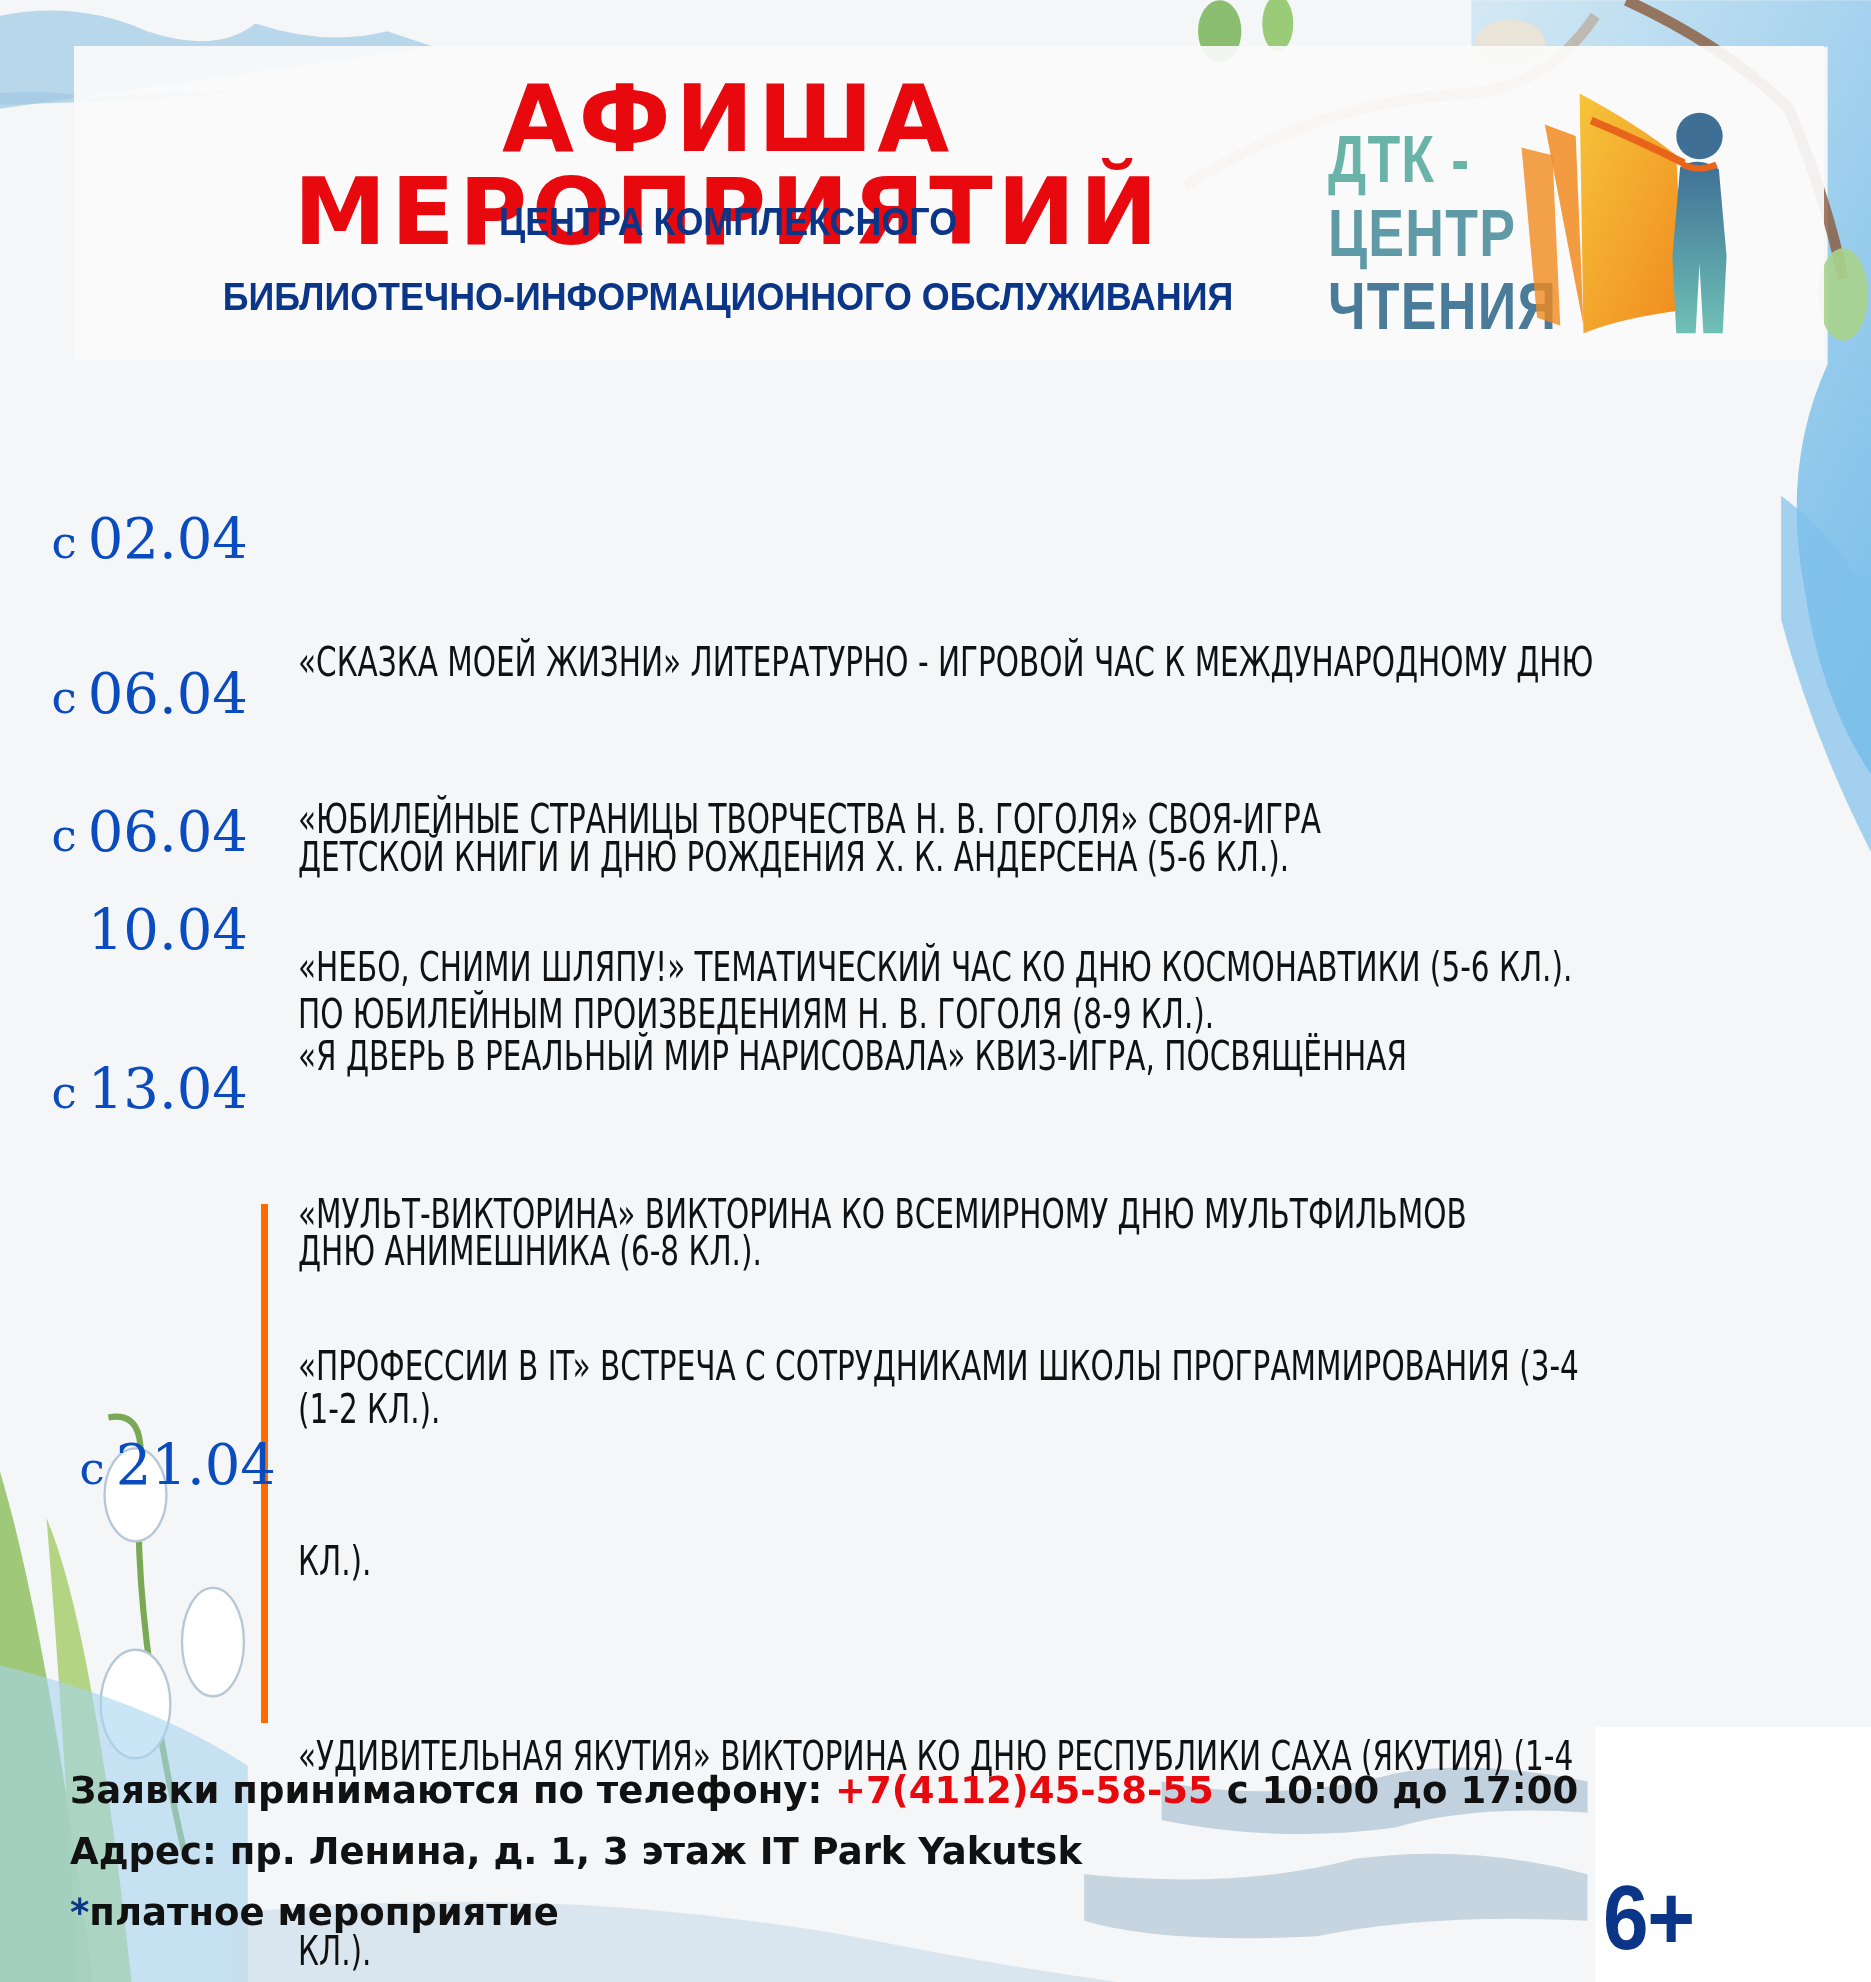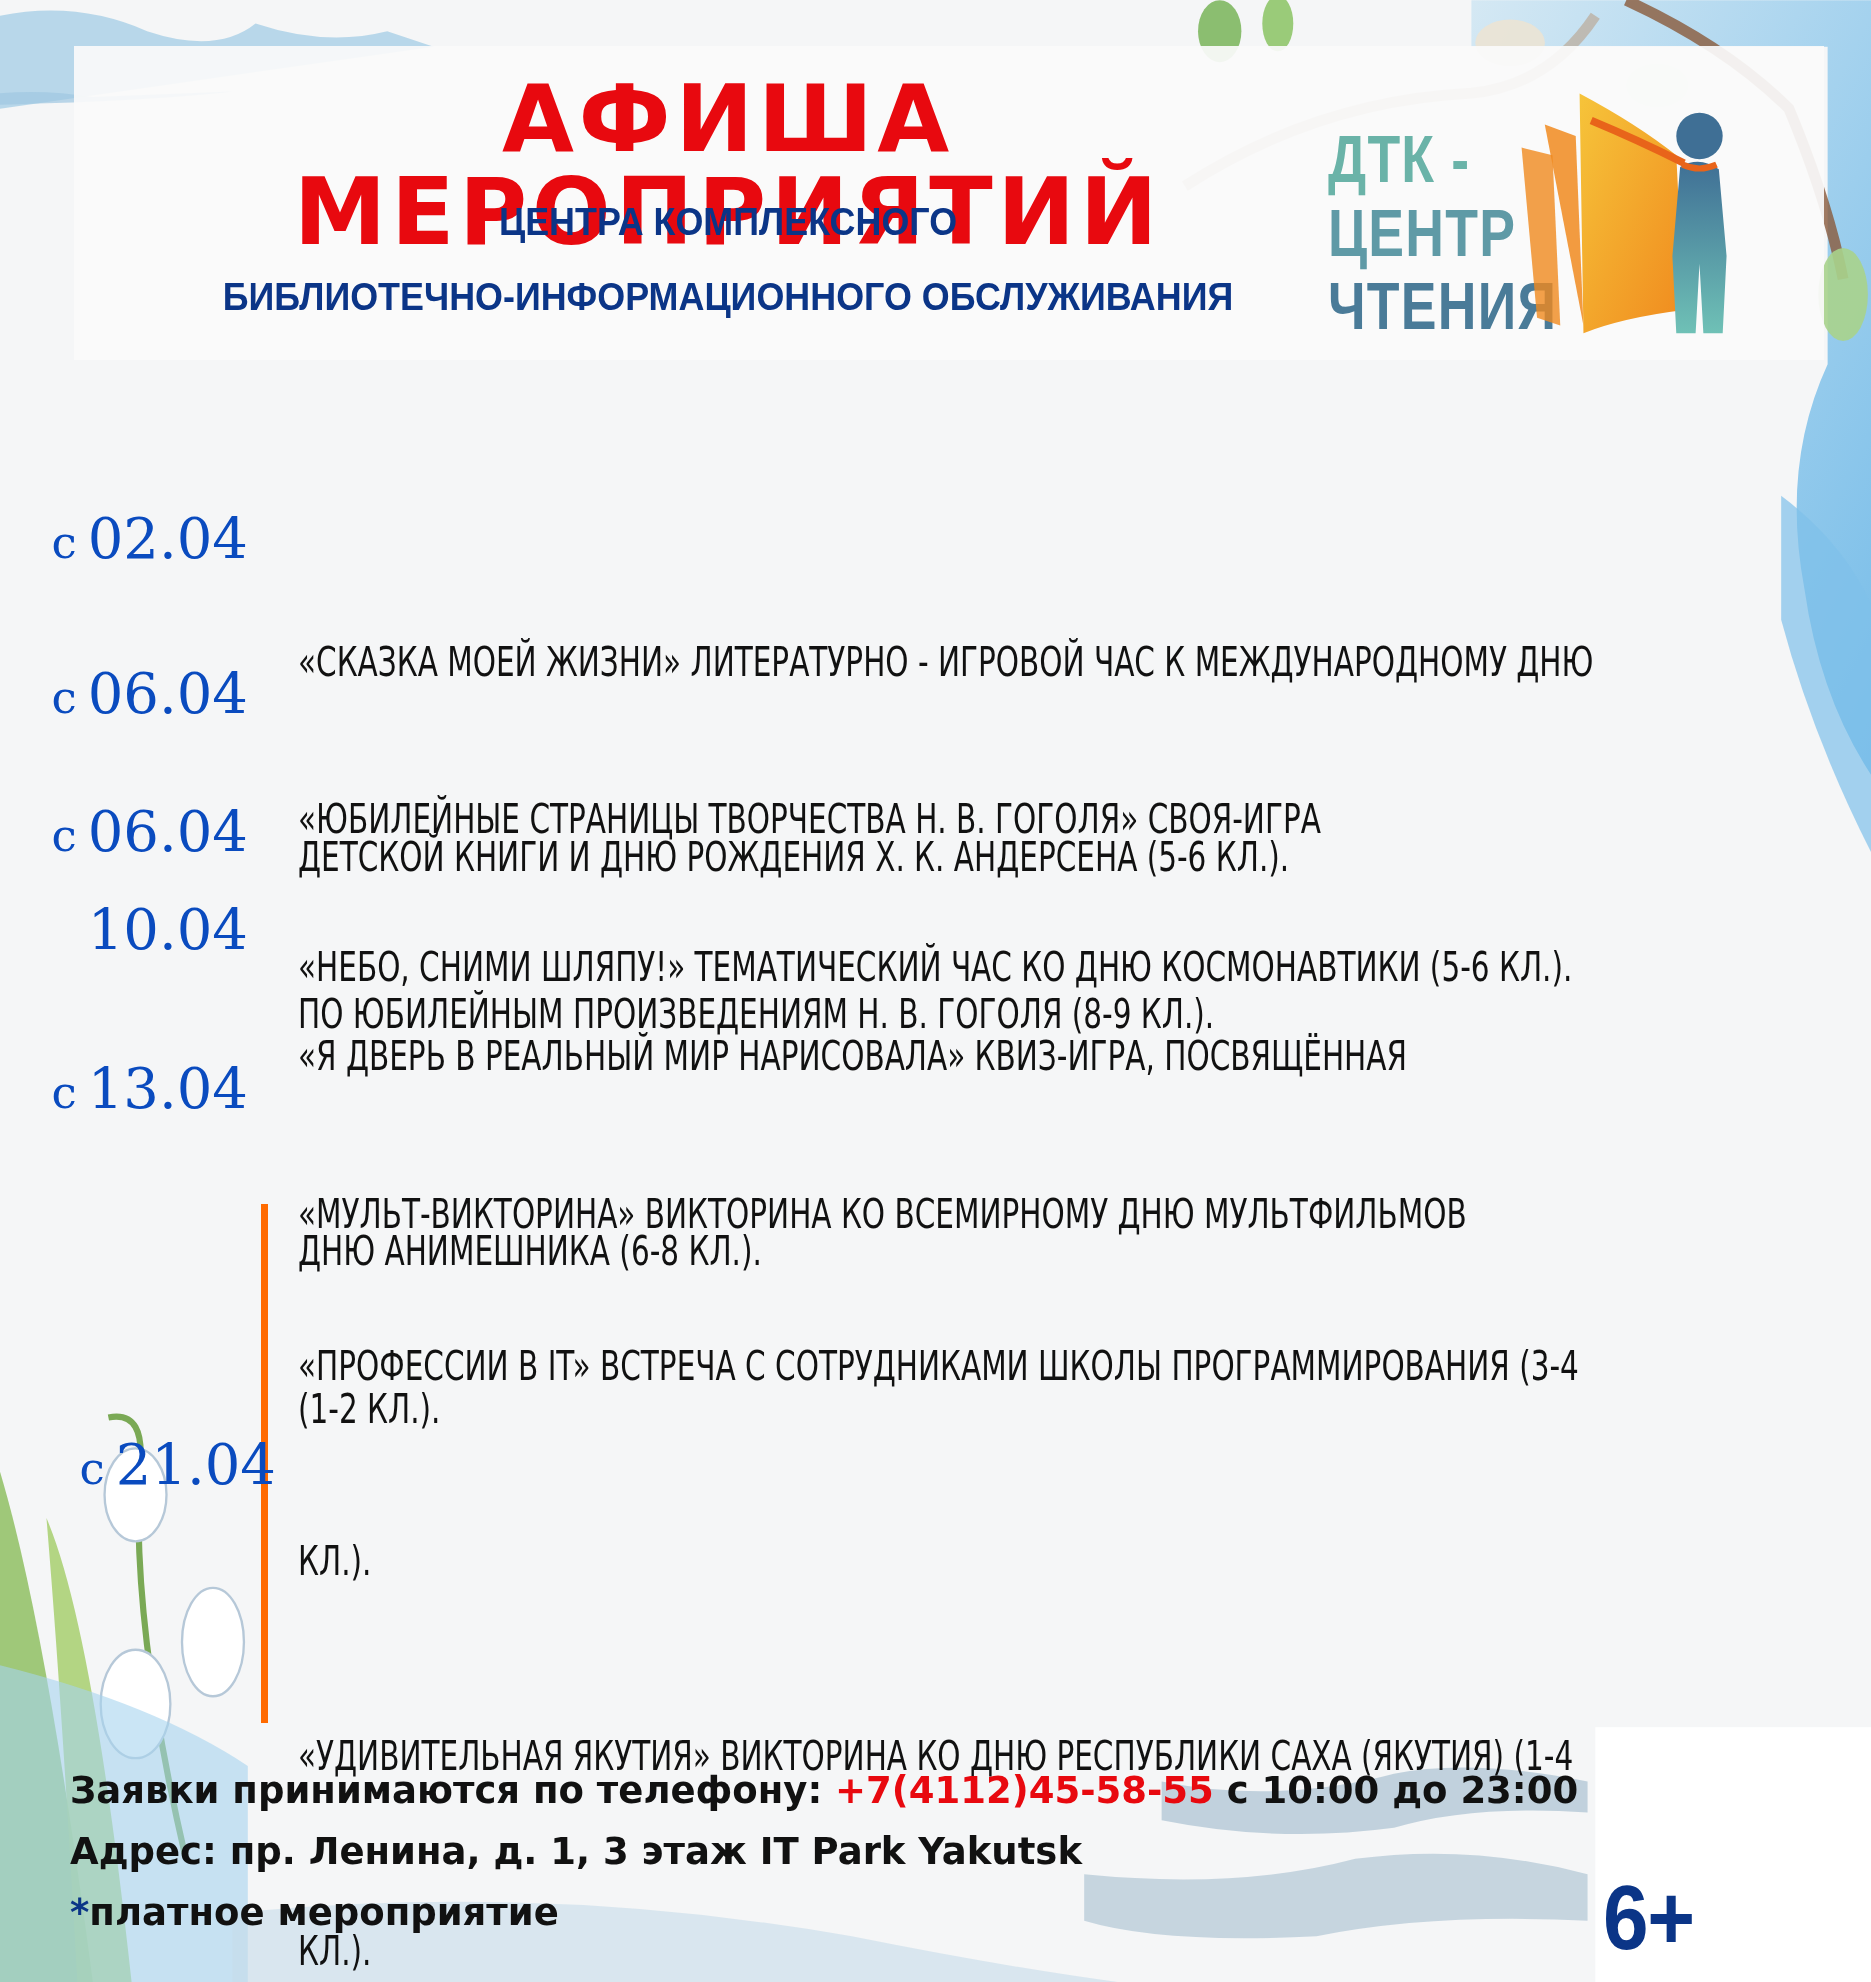--- a/index.html
+++ b/index.html
@@ -165,21 +165,21 @@
   <span class="event-line">КЛ.).</span>
   <span class="event-line">«УДИВИТЕЛЬНАЯ ЯКУТИЯ» ВИКТОРИНА КО ДНЮ РЕСПУБЛИКИ САХА (ЯКУТИЯ) (1-4</span>
   <span class="event-line">КЛ.).</span>
   
   
   
   
 </div>
 
 <div class="abs footer" style="top:1768px;">
-  <span>Заявки принимаются по телефону: </span><span class="phone">+7(4112)45-58-55</span><span> с 10:00 до 23:00</span>
+  <span>Заявки принимаются по телефону: </span><span class="phone">+7(4112)45-58-55</span><span> с 10:00 до 17:00</span>
 </div>
 <div class="abs footer" style="top:1829px;">Адрес: пр. Ленина, д. 1, 3 этаж IT Park Yakutsk</div>
 <div class="abs footer" style="top:1890px;">
   <span class="star">*</span><span>платное мероприятие</span>
 </div>
 
 <div class="abs age">6+ 12+</div>
 
 
 </body></html>

